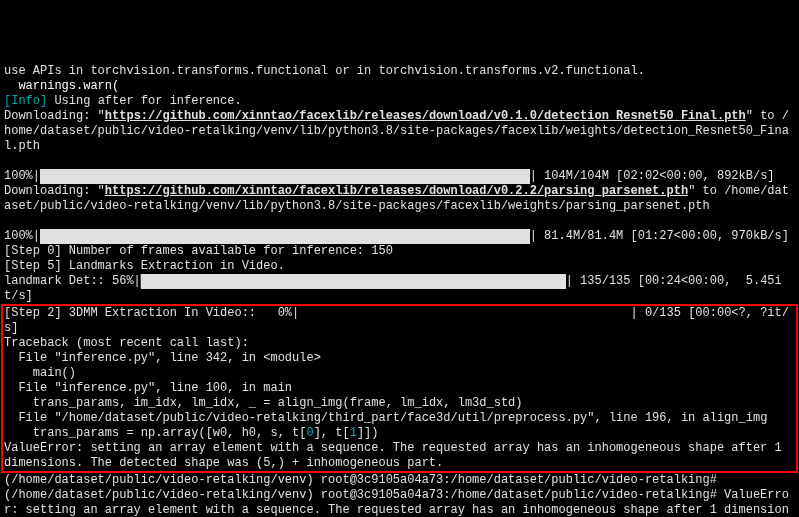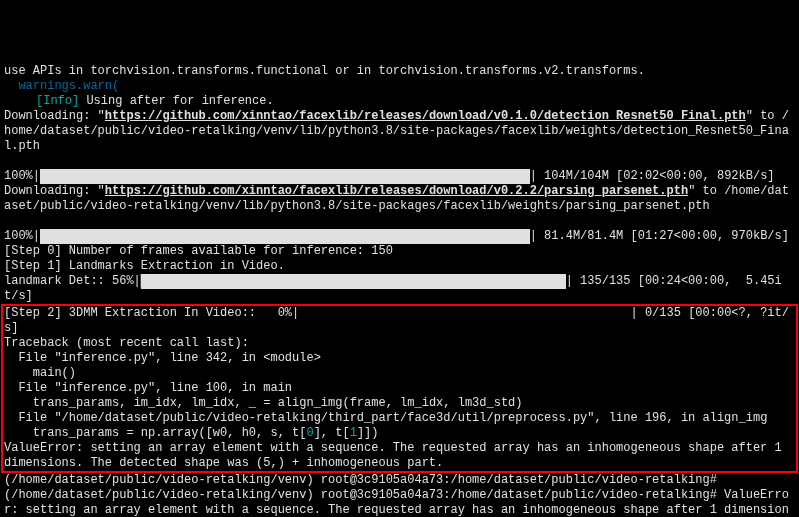--- a/index.html
+++ b/index.html
@@ -10,53 +10,53 @@
     font-size: 12px;
     line-height: 1.25;
     color: #e0e0e0;
     width: 799px;
     height: 517px;
     box-sizing: border-box;
     overflow: hidden;
     white-space: pre-wrap;
     word-break: break-all;
   }
-  .warn-yellow { color: #0369a1; }
-  .info-cyan { color: #00aaaa; margin-left: 32px; }
+  .warn-yellow { color: #ffffff; }
+  .info-cyan { color: #00aaaa; }
   .url { text-decoration: underline; font-weight: bold; }
   .progress-bar {
     background: #e0e0e0;
     color: #e0e0e0;
     display: inline-block;
   }
   .highlight-box {
     border: 2px solid #ff0000;
     margin-left: -3px;
     margin-right: -3px;
     padding-left: 1px;
     padding-right: 1px;
   }
   .idx-cyan { color: #00aaaa; }
 </style>
 </head>
 <body>
 
 
 
-<div><span>use APIs in torchvision.transforms.functional or in torchvision.transforms.v2.transforms.</span>
+<div><span>use APIs in torchvision.transforms.functional or in torchvision.transforms.v2.functional.</span>
 <span class="warn-yellow">  warnings.warn(</span>
 <span class="info-cyan">[Info]</span><span> Using after for inference.</span>
 <span>Downloading: "</span><span class="url">https://github.com/xinntao/facexlib/releases/download/v0.1.0/detection_Resnet50_Final.pth</span><span>" to /home/dataset/public/video-retalking/venv/lib/python3.8/site-packages/facexlib/weights/detection_Resnet50_Final.pth</span>
 
 <span>100%|</span><span class="progress-bar">████████████████████████████████████████████████████████████████████</span><span>| 104M/104M [02:02&lt;00:00, 892kB/s]</span>
 <span>Downloading: "</span><span class="url">https://github.com/xinntao/facexlib/releases/download/v0.2.2/parsing_parsenet.pth</span><span>" to /home/dataset/public/video-retalking/venv/lib/python3.8/site-packages/facexlib/weights/parsing_parsenet.pth</span>
 
 <span>100%|</span><span class="progress-bar">████████████████████████████████████████████████████████████████████</span><span>| 81.4M/81.4M [01:27&lt;00:00, 970kB/s]</span>
 <span>[Step 0] Number of frames available for inference: 150</span>
-<span>[Step 1] Landmarks Extraction in Video.</span>
+<span>[Step 5] Landmarks Extraction in Video.</span>
 <span>landmark Det:: 56%|</span><span class="progress-bar">███████████████████████████████████████████████████████████</span><span>| 135/135 [00:24&lt;00:00,  5.45it/s]</span>
 <div class="highlight-box"><span>[Step 2] 3DMM Extraction In Video::   0%|</span>                                              <span>| 0/135 [00:00&lt;?, ?it/s]</span>
 <span>Traceback (most recent call last):</span>
 <span>  File "inference.py", line 342, in &lt;module&gt;</span>
 <span>    main()</span>
 <span>  File "inference.py", line 100, in main</span>
 <span>    trans_params, im_idx, lm_idx, _ = align_img(frame, lm_idx, lm3d_std)</span>
 <span>  File "/home/dataset/public/video-retalking/third_part/face3d/util/preprocess.py", line 196, in align_img</span>
 <span>    trans_params = np.array([w0, h0, s, t[</span><span class="idx-cyan">0</span><span>], t[</span><span class="idx-cyan">1</span><span>]])</span>
 <span>ValueError: setting an array element with a sequence. The requested array has an inhomogeneous shape after 1 dimensions. The detected shape was (5,) + inhomogeneous part.</span></div><span>(/home/dataset/public/video-retalking/venv) root@3c9105a04a73:/home/dataset/public/video-retalking#</span>

